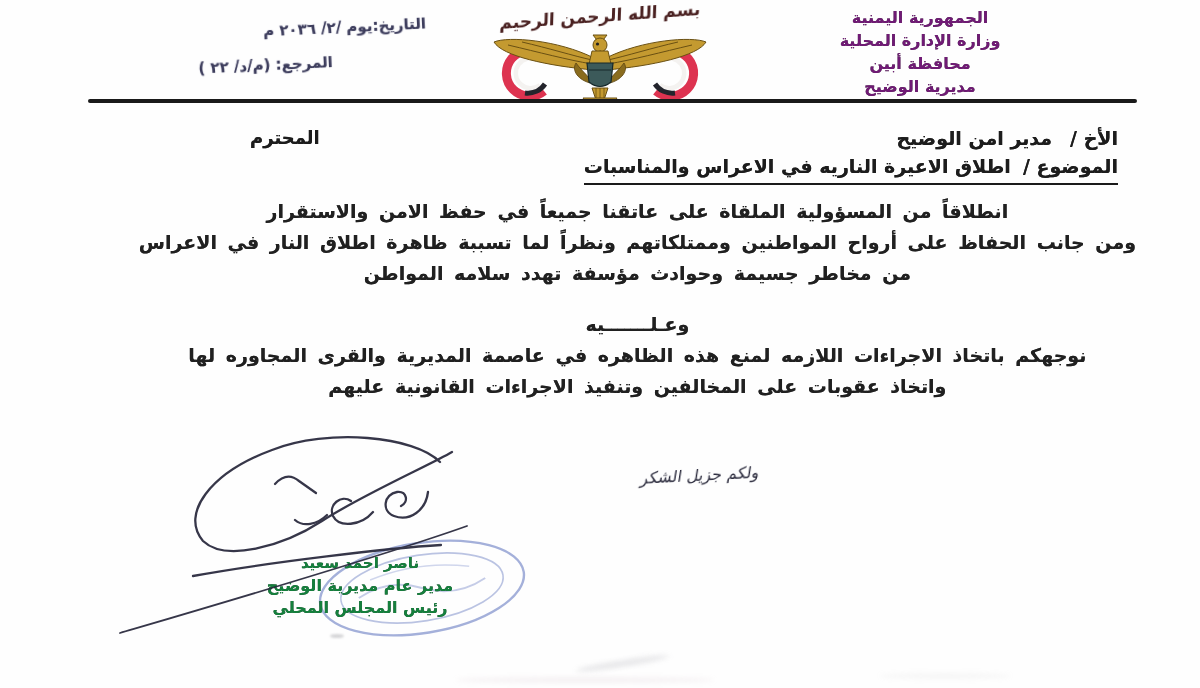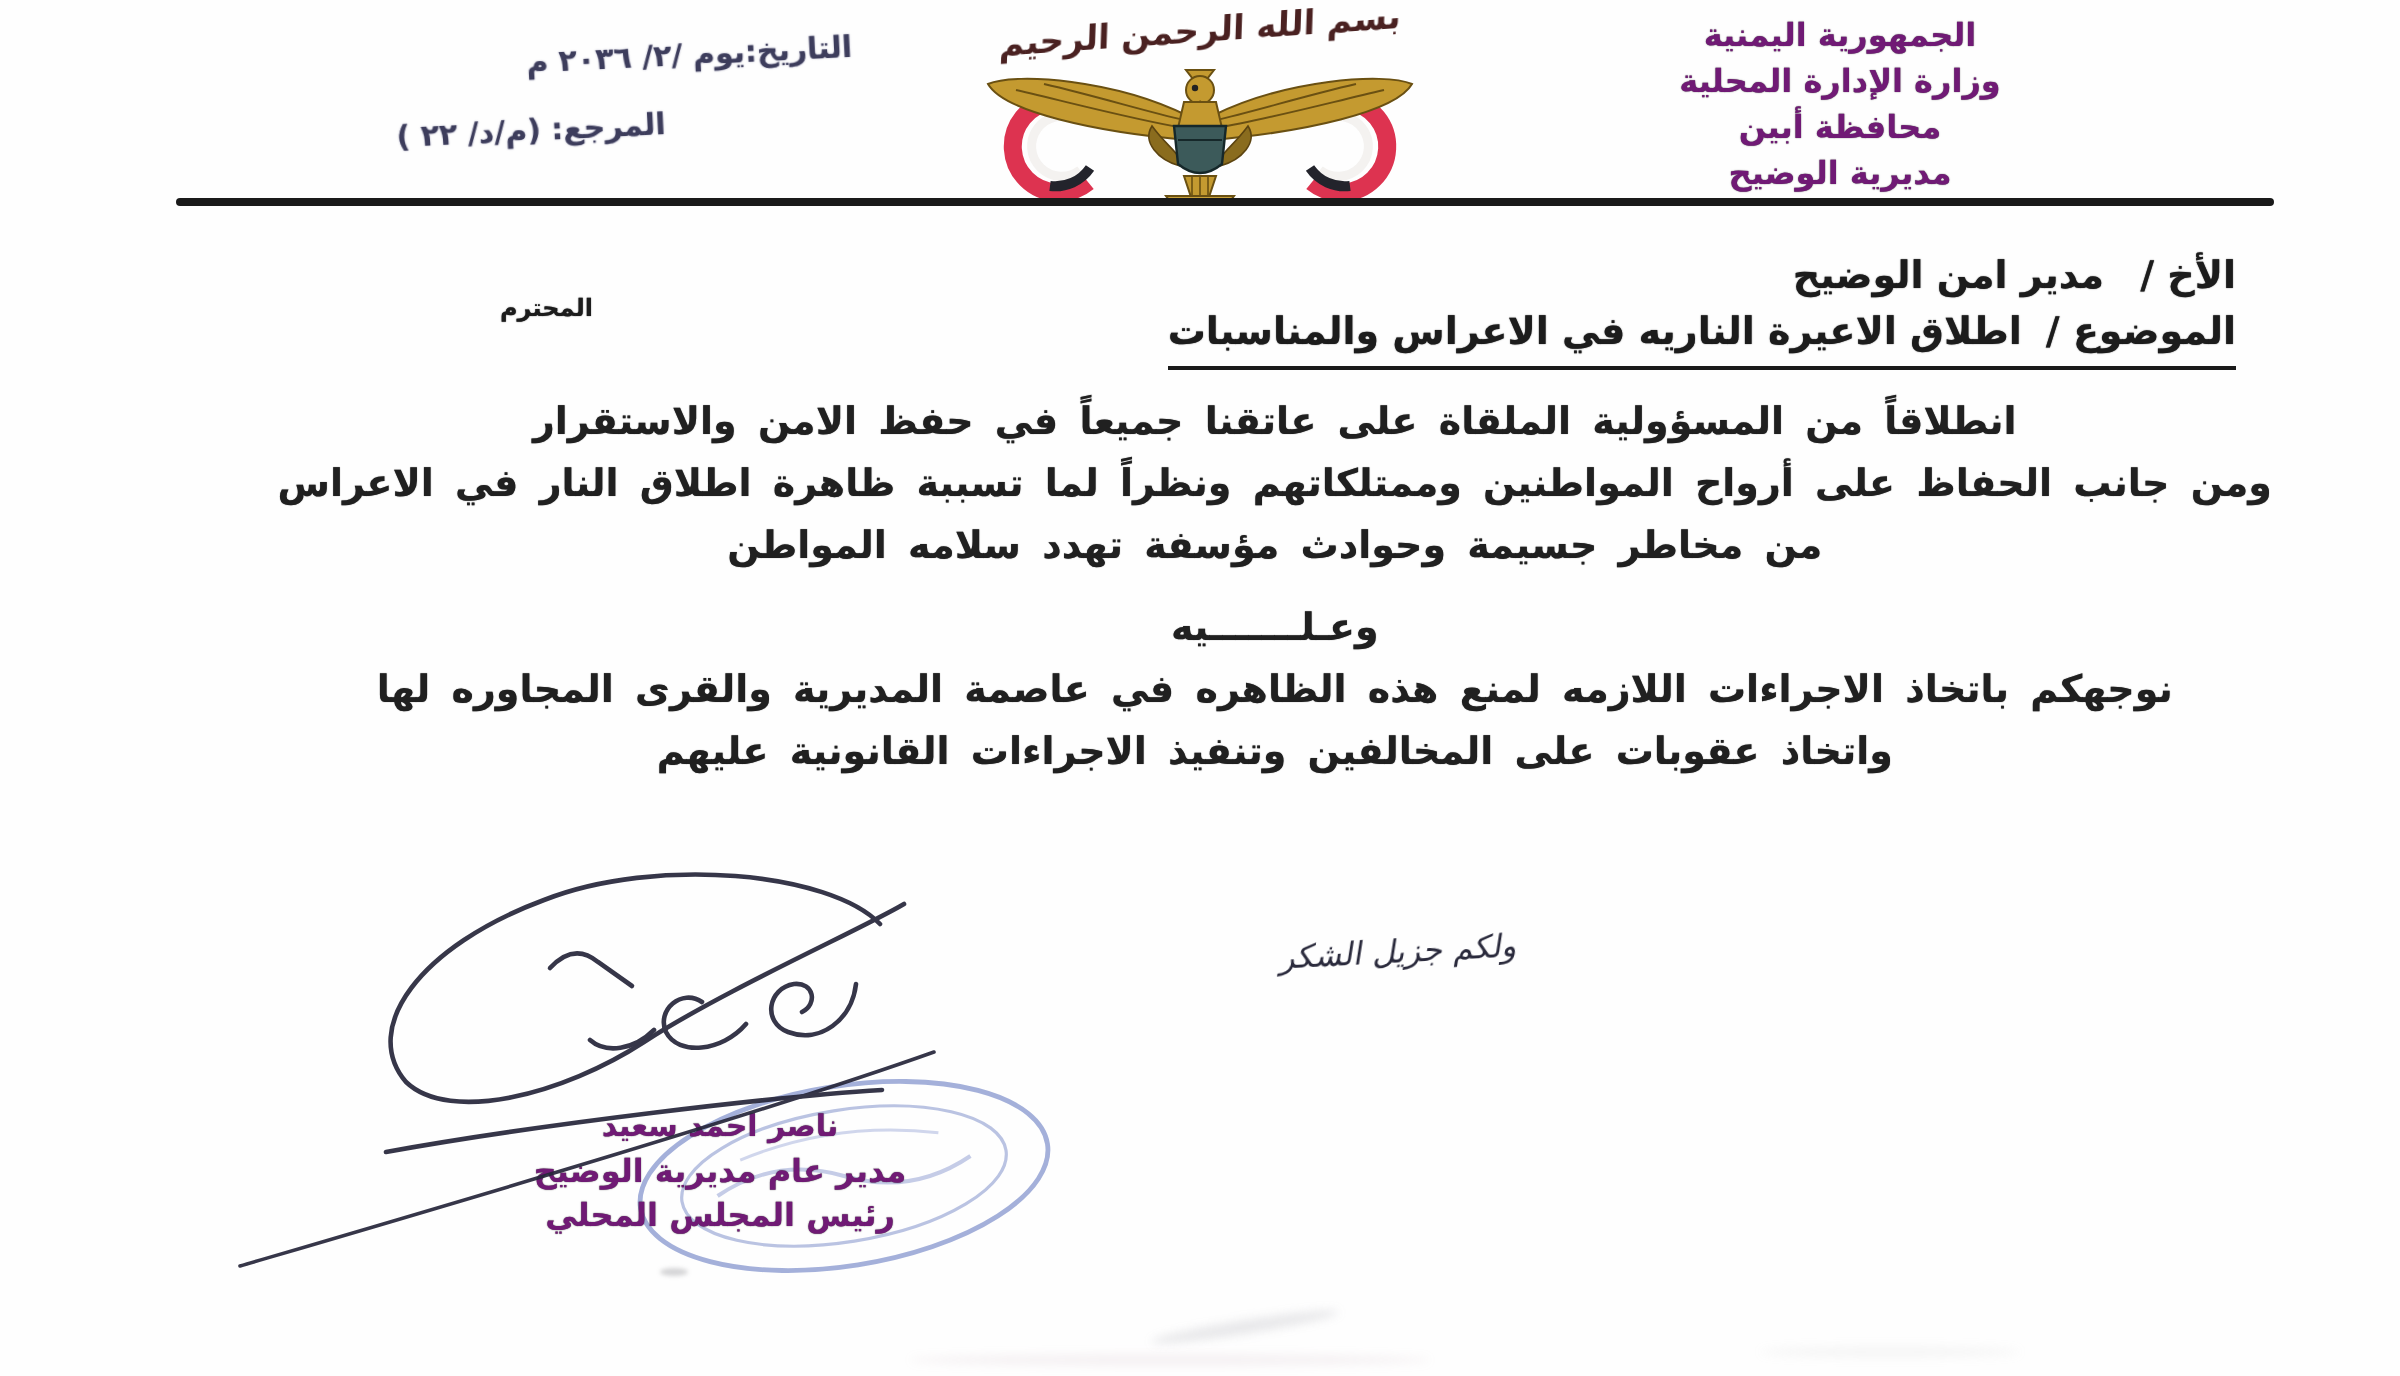--- a/index.html
+++ b/index.html
@@ -45,55 +45,55 @@
   .emblem-svg{top:30px;left:488px;}
   .rule{
     top:99px;left:88px;width:1049px;height:4px;
     background:#1a1a1a;border-radius:2px;
   }
 
   
   .to-row{top:127px;right:82px;font-size:19px;font-weight:700;
     text-shadow:0 0 .6px rgba(10,10,10,.8);}
   .to-row .gap{display:inline-block;width:18px;}
-  .honorific{top:127px;left:250px;font-size:12px;font-weight:700;
-    text-shadow:0 0 .6px rgba(10,10,10,.8);margin-top:20px;}
+  .honorific{top:127px;left:250px;font-size:18px;font-weight:700;
+    text-shadow:0 0 .6px rgba(10,10,10,.8);}
   .subject{
     top:155px;right:82px;font-size:19px;font-weight:700;
     border-bottom:2.5px solid #1a1a1a;padding-bottom:6px;
     text-shadow:0 0 .6px rgba(10,10,10,.8);
     margin-left:24px;
   }
   .subject .gap{display:inline-block;width:12px;}
 
   
   .body-block{
     top:196px;right:64px;
     text-align:center;
     font-size:19px;font-weight:700;line-height:31px;
     word-spacing:4px;
     color:#202020;
     text-shadow:0 0 .5px rgba(20,20,20,.65);
     filter:blur(.15px);
   }
-  .body-block .transition{margin-top:10px;}
+  .body-block .transition{margin-top:20px;}
   .closing{
     top:466px;left:620px;width:160px;
     font-size:16px;font-weight:400;
     color:#2a2a3c;text-align:center;
     transform:rotate(-3deg) skewX(-12deg);
     filter:blur(.35px);
     letter-spacing:0;
   }
 
   
   .sig-text{
     top:552px;left:205px;width:310px;
     text-align:center;
-    font-weight:700;color:#701a75;
+    font-weight:700;color:#15803d;
     line-height:22.5px;
     text-shadow:0 0 .6px rgba(10,10,10,.8);
     z-index:3;
   }
   .sig-text .name{font-size:15px;}
   .sig-text .t1,.sig-text .t2{font-size:16px;}
   .overlay-svg{top:0;left:0;z-index:4;pointer-events:none;}
   .stamp-svg{top:0;left:0;z-index:2;pointer-events:none;}
 
   

